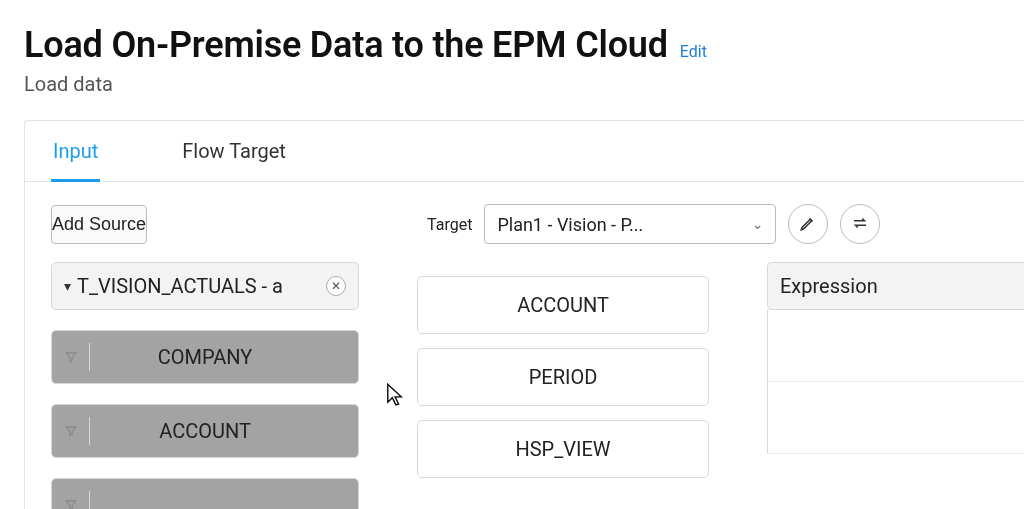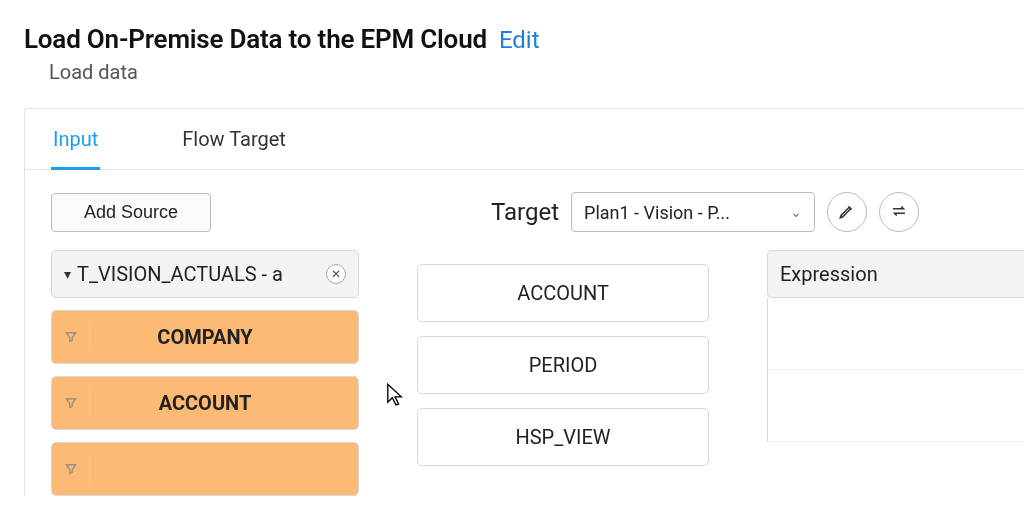--- a/index.html
+++ b/index.html
@@ -14,35 +14,34 @@
     }
     .page-header {
       padding: 24px 24px 8px 24px;
     }
     .title-row {
       display: flex;
       align-items: baseline;
       gap: 12px;
     }
     .page-title {
-      font-size: 26px;
+      font-size: 36px;
       font-weight: 600;
       color: #111;
       letter-spacing: -0.2px;
     }
     .edit-link {
       color: #1f7ed6;
-      font-size: 24px;
+      font-size: 16px;
       cursor: pointer;
     }
     .subtitle {
       color: #555;
       font-size: 20px;
       margin-top: 6px;
-      margin-left: 25px;
     }
     .panel {
       margin: 16px 0 0 24px;
       border: 1px solid #e3e3e3;
       border-radius: 4px 0 0 0;
       border-right: none;
       border-bottom: none;
       overflow: hidden;
     }
     .tabs {
@@ -64,43 +63,43 @@
       border-bottom-color: #1a9df0;
     }
     .toolbar {
       display: flex;
       align-items: center;
       padding: 22px 24px 18px 26px;
     }
     .btn {
       border: 1px solid #bbb;
       background: #fafafa;
-      padding: 8px 32px;
+      padding: 8px 0;
       border-radius: 4px;
       font-size: 18px;
       color: #222;
       cursor: pointer;
     }
     .target-wrap {
       display: flex;
       align-items: center;
       gap: 12px;
       margin-left: 280px;
     }
     .target-label {
-      font-size: 24px;
+      font-size: 16px;
       color: #222;
     }
     .select {
       display: flex;
       align-items: center;
       justify-content: space-between;
       border: 1px solid #bbb;
       border-radius: 4px;
-      width: 244px;
+      width: 292px;
       height: 40px;
       padding: 0 12px;
       background: #fff;
       cursor: pointer;
       font-size: 18px;
       color: #222;
     }
     .chevron {
       color: #777;
       font-size: 14px;
@@ -164,26 +163,25 @@
       cursor: pointer;
       background: #fff;
       line-height: 1;
     }
     .field-card {
       display: flex;
       align-items: center;
       border: 1px solid #d8d8d8;
       border-radius: 5px;
       height: 54px;
-      margin-top: 12px;
-      background: #fdba74;
+      margin-top: 20px;
+      background: #a3a3a3;
       font-size: 20px;
       color: #222;
       position: relative;
-      font-weight: bold;
     }
     .field-card .label-center {
       position: absolute;
       width: 100%;
       text-align: center;
     }
     .filter-cell {
       width: 30px;
       height: 28px;
       border-right: 1px solid #d8d8d8;

